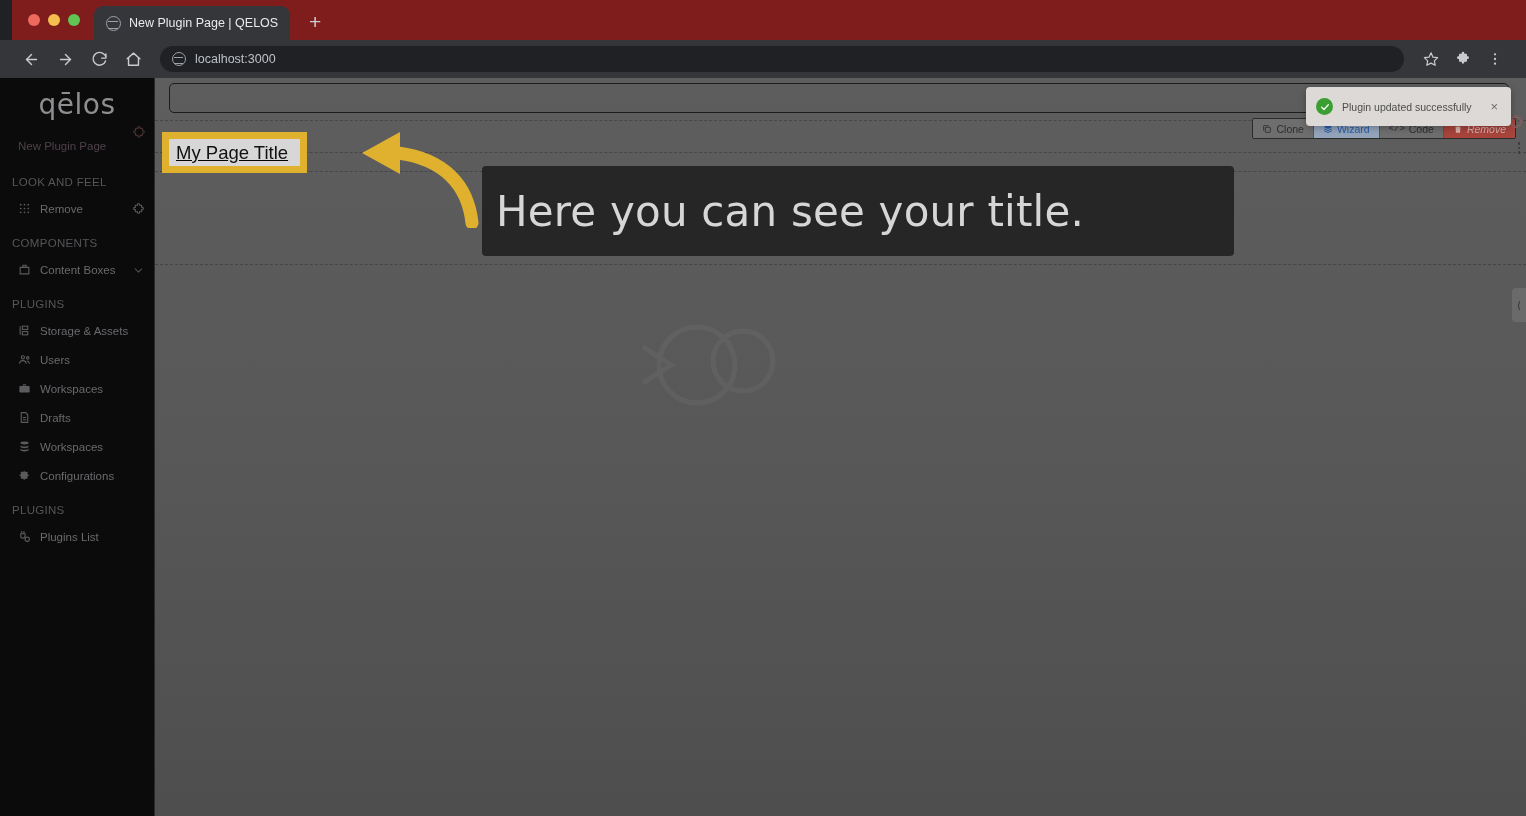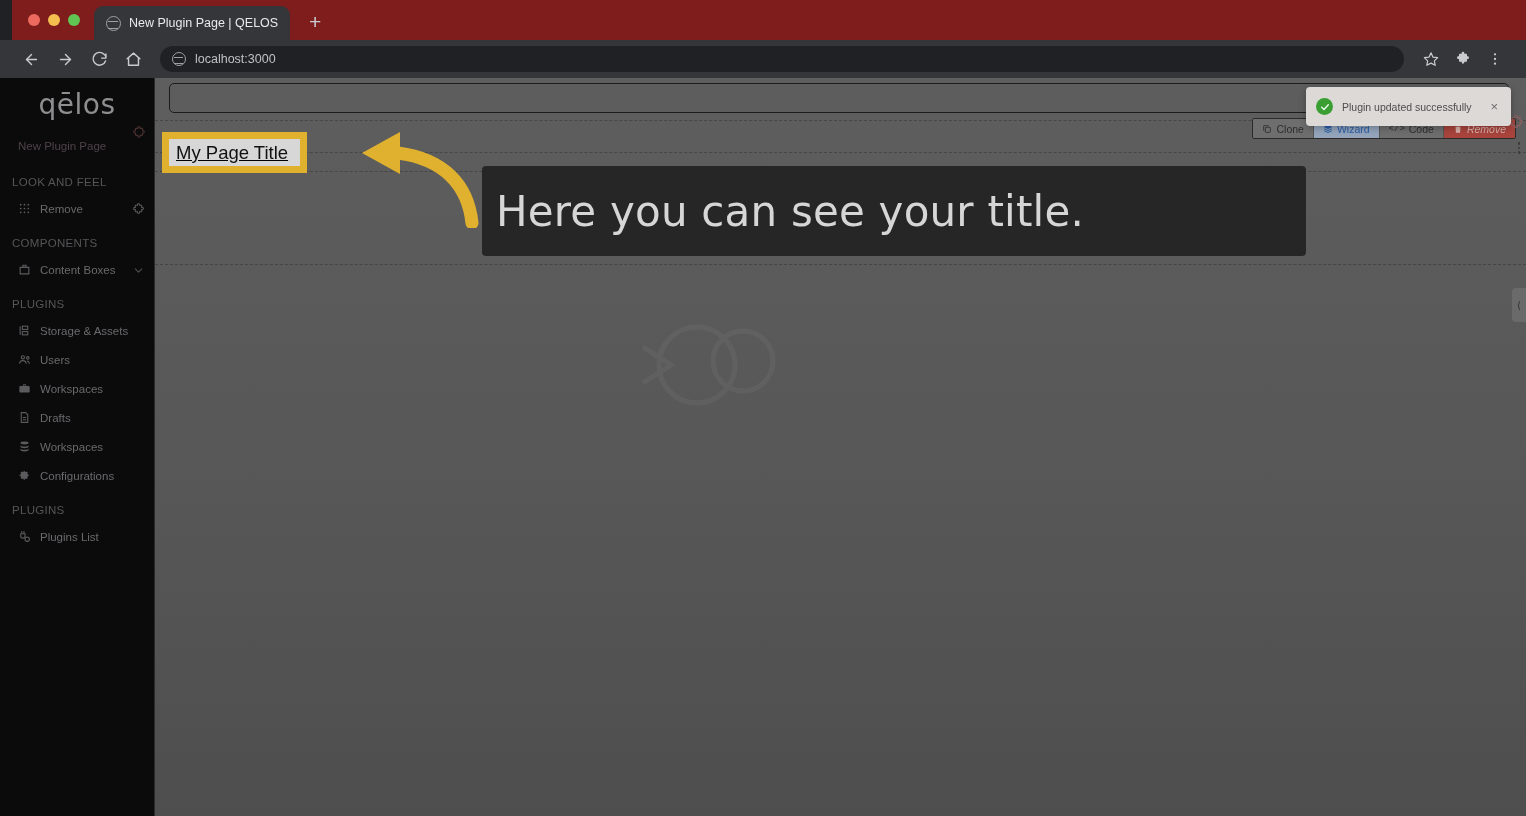--- a/index.html
+++ b/index.html
@@ -208,21 +208,21 @@
     font-size: 18.5px; color: #111; white-space: nowrap;
     font-family: "Liberation Sans", sans-serif;
   }
 
   
   .arrow { position: absolute; left: 185px; top: 45px; width: 140px; height: 105px; }
 
   
   .callout {
     position: absolute; left: 327px; top: 88px;
-    width: 824px; height: 90px;
+    width: 752px; height: 90px;
     background: #262626; border-radius: 4px;
     display: flex; align-items: center; padding: 12px 14px;
   }
   .callout .txt {
     color: #d6d6d6; font-size: 42px; letter-spacing: 0.2px;
     font-family: "DejaVu Sans", sans-serif; font-weight: 400;
   }
 
   
   .toast {

